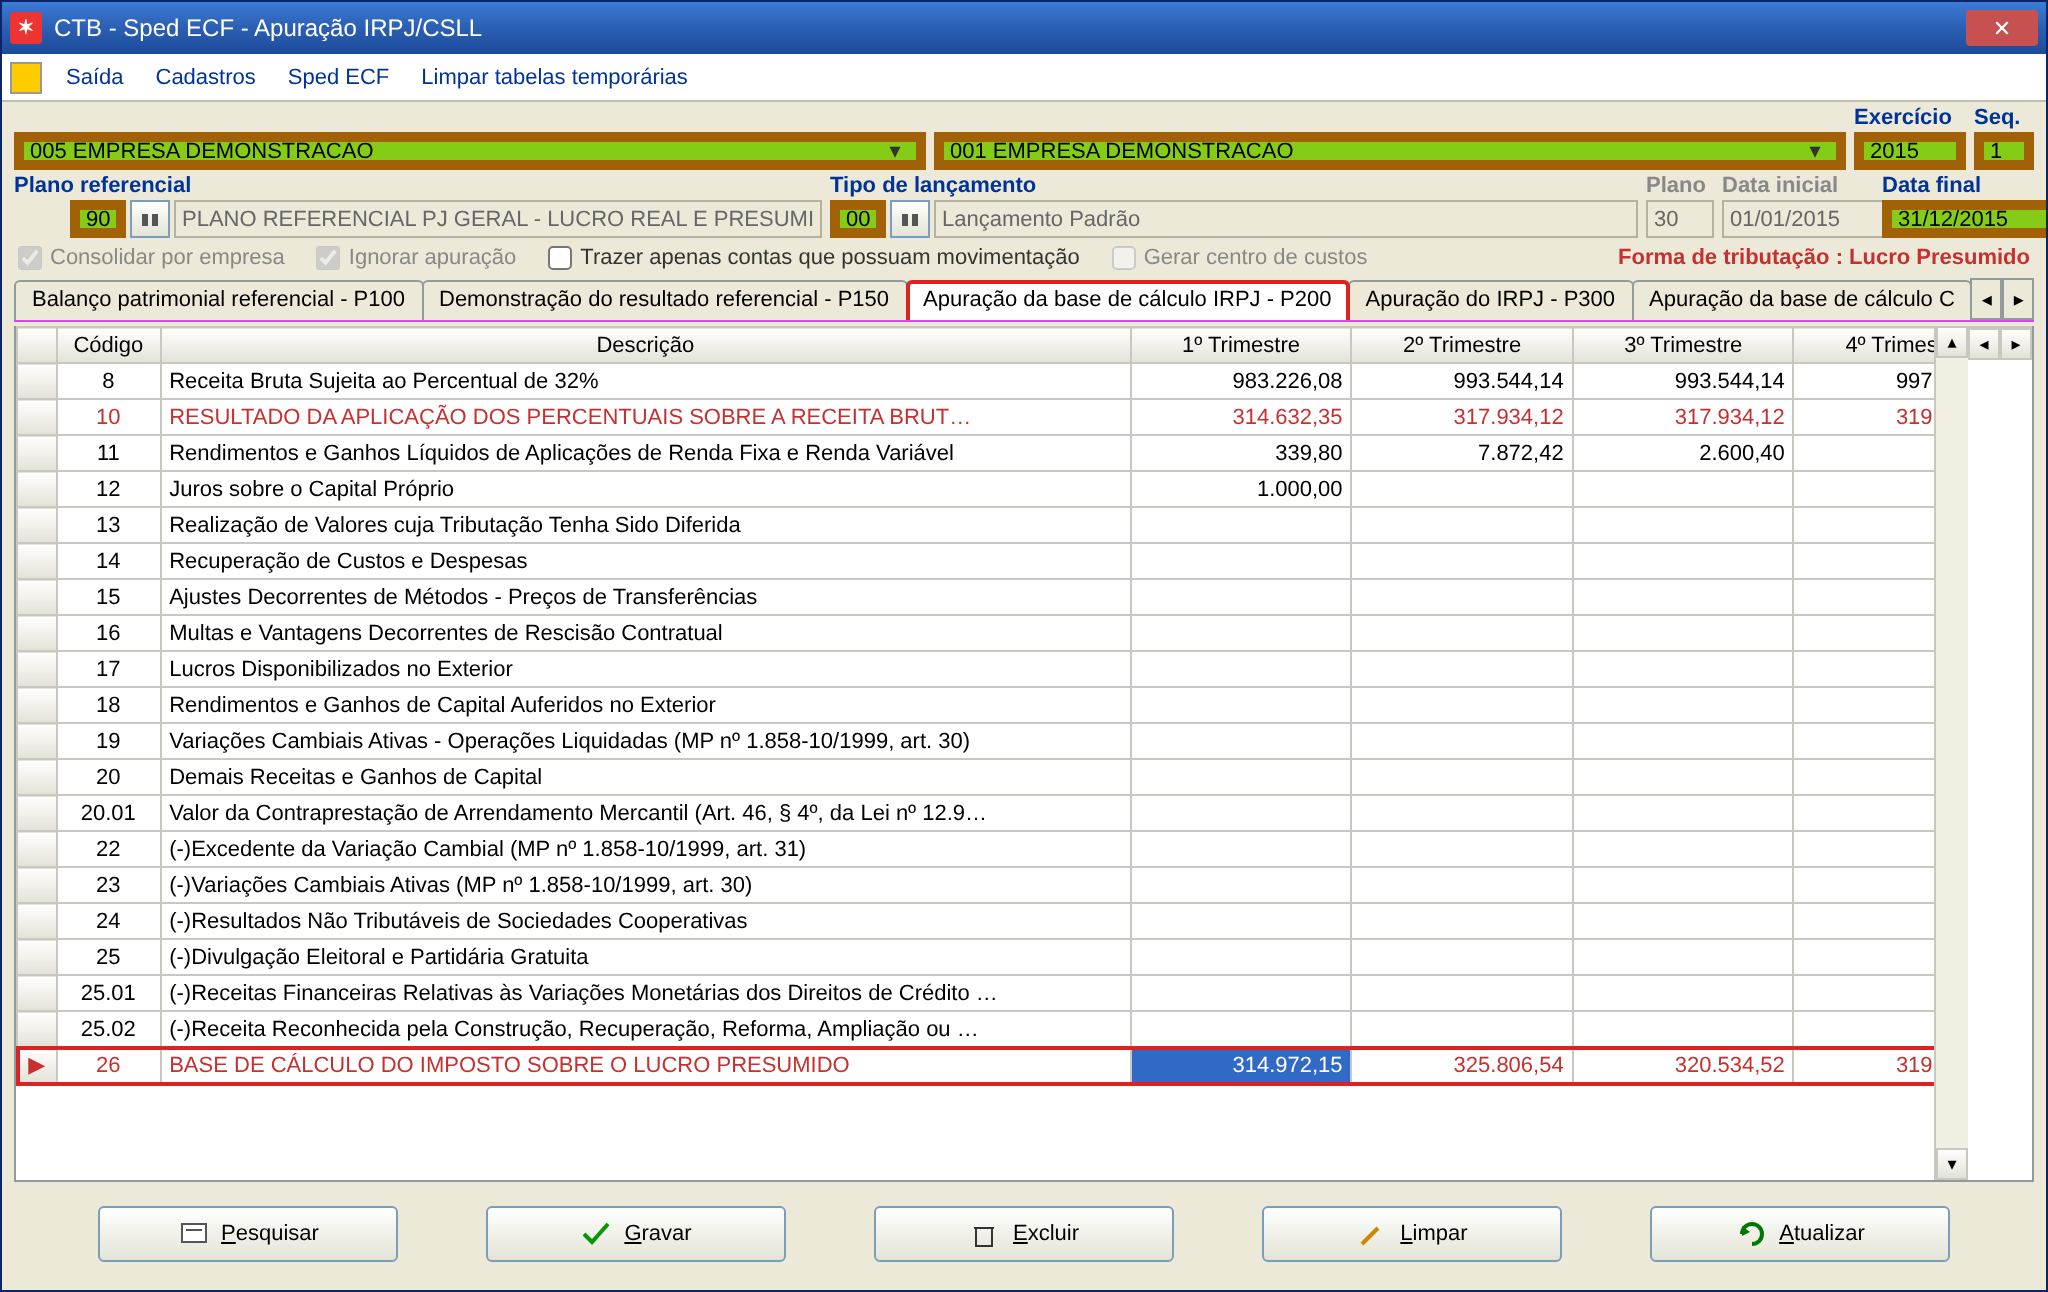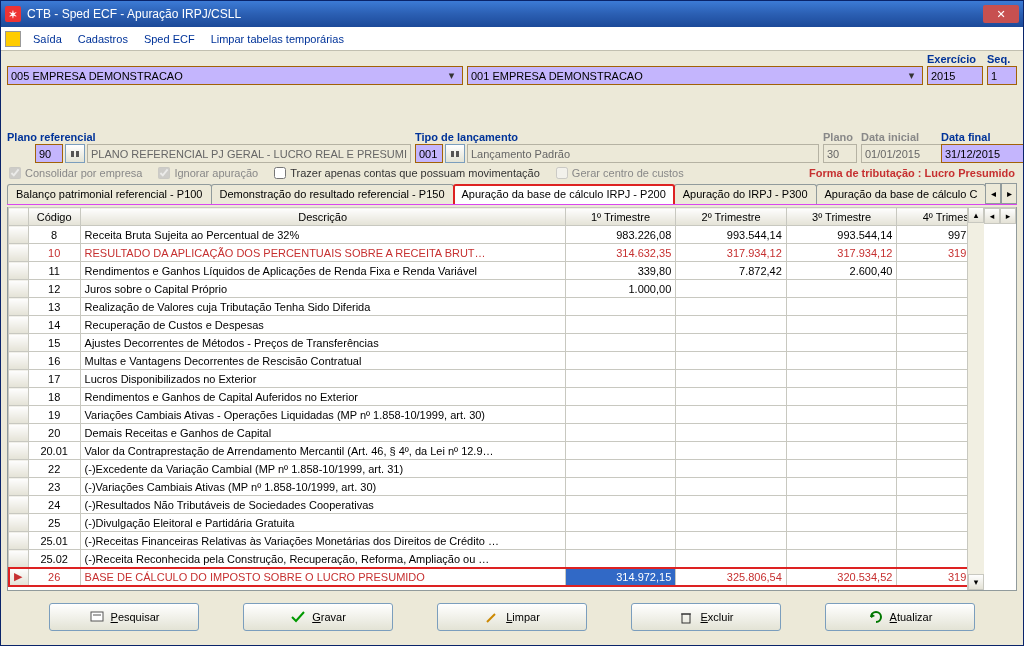--- a/index.html
+++ b/index.html
@@ -10,22 +10,22 @@
   .titlebar-text { flex: 1; font-size: 12px; }
   .win-btns { display:flex; gap:2px; }
   .win-btn { width: 36px; height: 18px; background: #c75050; border-radius: 2px; display:flex;align-items:center;justify-content:center;color:#fff;font-size:11px;}
   .menubar { height: 24px; background: #fff; border-bottom: 1px solid #c1bfb0; display:flex;align-items:center; padding:0 4px; }
   .menu-saida-icon { width:16px; height:16px; background:#ffcc00; border:1px solid #999; margin-right:4px; display:inline-block;}
   .menu-item { padding: 0 8px; height:100%; display:flex;align-items:center; color:#003399; cursor:default;}
   .content { flex:1; padding: 2px 6px 4px 6px; display:flex;flex-direction:column; gap:2px; overflow:hidden;}
   .row { display:flex; gap:4px; align-items:flex-end;}
   .field { display:flex;flex-direction:column; }
   .field label { color:#003399; font-weight:bold; font-size:11px; margin-bottom:1px;}
-  .field label.disabled { color:#888; font-weight:bold;margin-top:44px;}
-  .field input, .field select, .combo { height:19px; border:1px solid #a16207; background:#c4b5fd; padding:0 3px; font-size:11px;}
+  .field label.disabled { color:#888; font-weight:bold;}
+  .field input, .field select, .combo { height:19px; border:5px solid #a16207; background:#84cc16; padding:0 3px; font-size:11px;}
   .field input[disabled], .readonly { background:#ece9d8; color:#666; border:1px solid #b5b2a3;}
   .small-btn { width:20px; height:19px; border:1px solid #7b9ebd; background:linear-gradient(#fff,#e3e3d5); display:flex;align-items:center;justify-content:center;font-size:9px;}
   .combo-wrap { display:flex; flex:1;}
   .combo-wrap .combo { flex:1; display:flex;align-items:center;justify-content:space-between;}
   .combo-arrow { width:15px; text-align:center; color:#333;}
   .chk-row { display:flex; gap:16px; align-items:center; padding:2px 2px; color:#888;}
   .chk-row .chk { display:flex;align-items:center;gap:4px;}
   .chk input { width:12px; height:12px;}
   .tribut { margin-left:auto; color:#c63030; font-weight:bold;}
   .tabstrip { display:flex; border-bottom:1px solid #d946ef; position:relative; height:22px; overflow:hidden;}
@@ -411,34 +411,34 @@
         <span class="i">
             <svg width="16" height="16">
               <polyline points="2,8 6,12 14,3" fill="none" stroke="#090" stroke-width="2"></polyline>
             </svg>
           </span>
         <span><span class="u">G</span><span>ravar</span></span>
       </div>
       <div class="action-btn">
         <span class="i">
             <svg width="16" height="16">
+              <rect x="4" y="5" width="8" height="9" fill="none" stroke="#333"></rect>
+              <line x1="3" y1="5" x2="13" y2="5" stroke="#333"></line>
+            </svg>
+          </span>
+        <span><span class="u">E</span><span>xcluir</span></span>
+      </div>
+      <div class="action-btn">
+        <span class="i">
+            <svg width="16" height="16">
               <line x1="3" y1="13" x2="11" y2="5" stroke="#c80" stroke-width="2"></line>
               <polygon points="9,3 14,8 11,5" fill="#c80"></polygon>
             </svg>
           </span>
         <span><span class="u">L</span><span>impar</span></span>
-      </div>
-      <div class="action-btn">
-        <span class="i">
-            <svg width="16" height="16">
-              <rect x="4" y="5" width="8" height="9" fill="none" stroke="#333"></rect>
-              <line x1="3" y1="5" x2="13" y2="5" stroke="#333"></line>
-            </svg>
-          </span>
-        <span><span class="u">E</span><span>xcluir</span></span>
       </div>
       <div class="action-btn">
         <span class="i">
             <svg width="16" height="16">
               <path d="M3 8 A5 5 0 1 1 8 13" fill="none" stroke="#070" stroke-width="2"></path>
               <polygon points="3,4 3,9 7,7" fill="#070"></polygon>
             </svg>
           </span>
         <span><span class="u">A</span><span>tualizar</span></span>
       </div>

